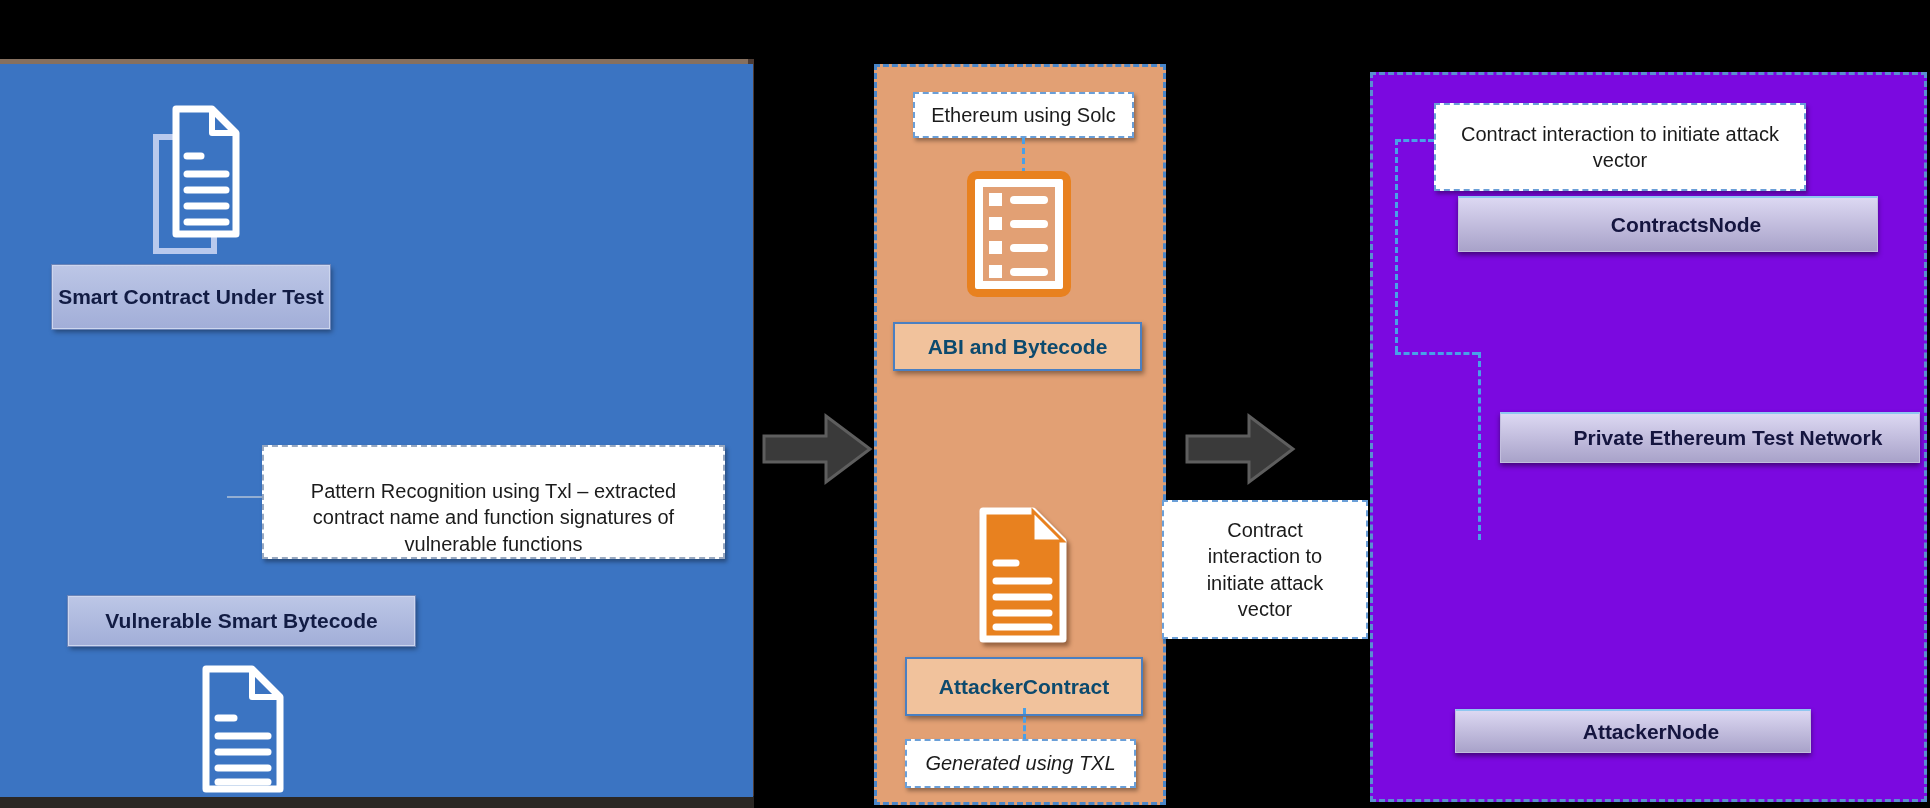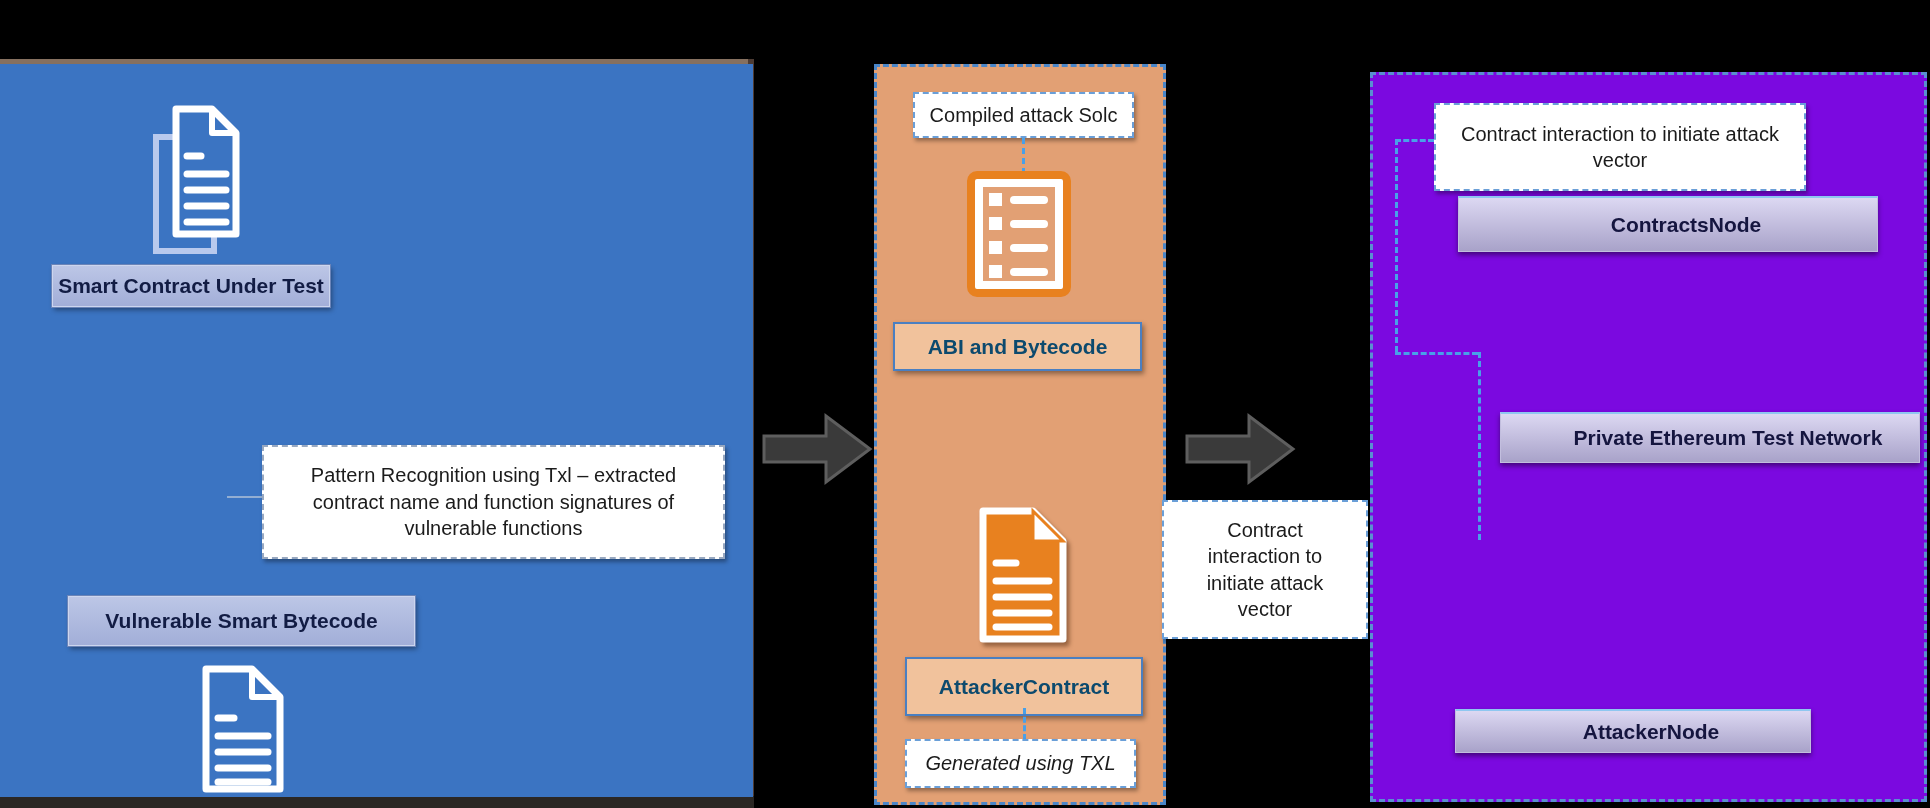--- a/index.html
+++ b/index.html
@@ -58,27 +58,27 @@
     <g stroke="#ffffff" stroke-width="7" stroke-linecap="round">
       <line x1="37" y1="52" x2="51" y2="52"></line>
       <line x1="37" y1="70" x2="76" y2="70"></line>
       <line x1="37" y1="86" x2="76" y2="86"></line>
       <line x1="37" y1="102" x2="76" y2="102"></line>
       <line x1="37" y1="118" x2="76" y2="118"></line>
     </g>
   </svg>
 </div>
 
-<div class="abs badge badge-blue" style="left:52px;top:265px;width:278px;height:42px;">
+<div class="abs badge badge-blue" style="left:52px;top:265px;width:278px;height:64px;">
   <span>Smart Contract Under Test</span>
 </div>
 
 <div class="abs tick" style="left:227px;top:496px;width:35px;height:0;"></div>
 
-<div class="abs note note-gray" style="left:262px;top:445px;width:463px;height:114px;">
+<div class="abs note note-gray" style="left:262px;top:445px;width:463px;height:114px;align-items:flex-end;">
   <span class="inner" style="width:412px;">Pattern Recognition using Txl – extracted contract name and function signatures of vulnerable functions</span>
 </div>
 
 <div class="abs badge badge-blue" style="left:68px;top:596px;width:347px;height:50px;">
   <span>Vulnerable Smart Bytecode</span>
 </div>
 
 <div class="abs" style="left:200px;top:664px;">
   <svg width="86" height="130" viewBox="0 0 86 130">
     <path d="M6 5 H52 L80 33 V125 H6 Z" fill="#3b74c2" stroke="#ffffff" stroke-width="7" stroke-linejoin="round"></path>
@@ -100,21 +100,21 @@
 </div>
 <div class="abs" style="left:1185px;top:410px;">
   <svg width="112" height="78" viewBox="0 0 112 78">
     <polygon points="2,26 64,26 64,6 108,39 64,72 64,52 2,52" fill="#3a3a3a" stroke="#5e5e5e" stroke-width="3"></polygon>
   </svg>
 </div>
 
 <div class="abs panel-orange"></div>
 
 <div class="abs note" style="left:913px;top:92px;width:221px;height:46px;">
-  <span>Compiled attack Solc</span>
+  <span>Ethereum using Solc</span>
 </div>
 
 <div class="abs dash-v" style="left:1022px;top:138px;width:0;height:36px;"></div>
 
 <div class="abs" style="left:966px;top:170px;">
   <svg width="106" height="128" viewBox="0 0 106 128">
     <rect x="5" y="5" width="96" height="118" rx="6" fill="#ffffff" stroke="#e8811f" stroke-width="8"></rect>
     <rect x="17" y="17" width="72" height="94" fill="#e2a074"></rect>
     <g fill="#ffffff">
       <rect x="23" y="23" width="13" height="13"></rect>

